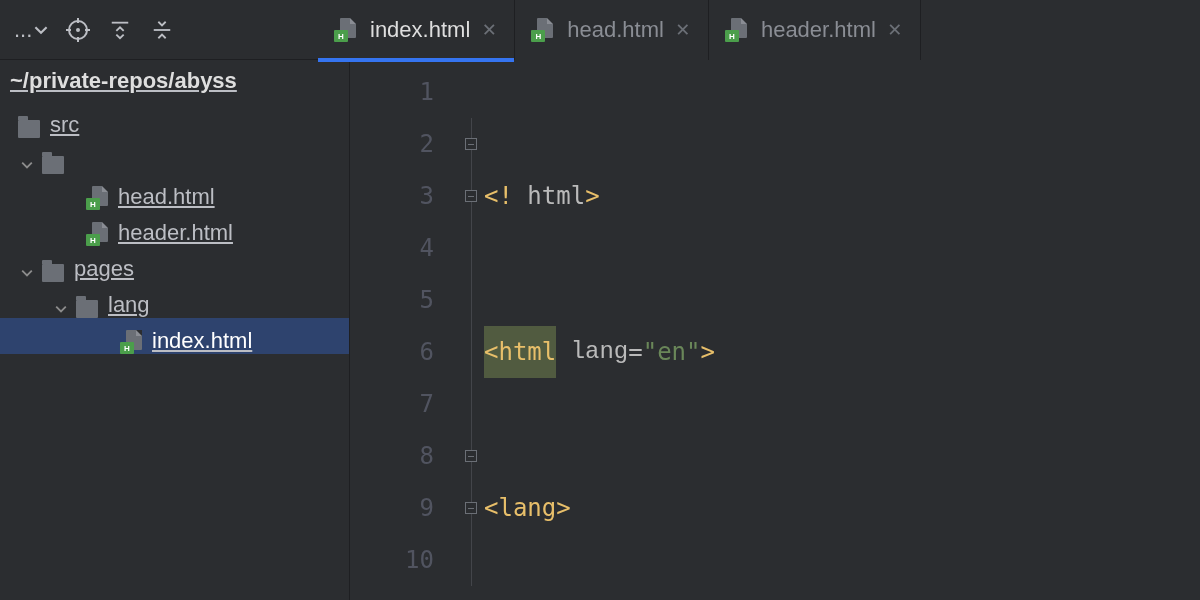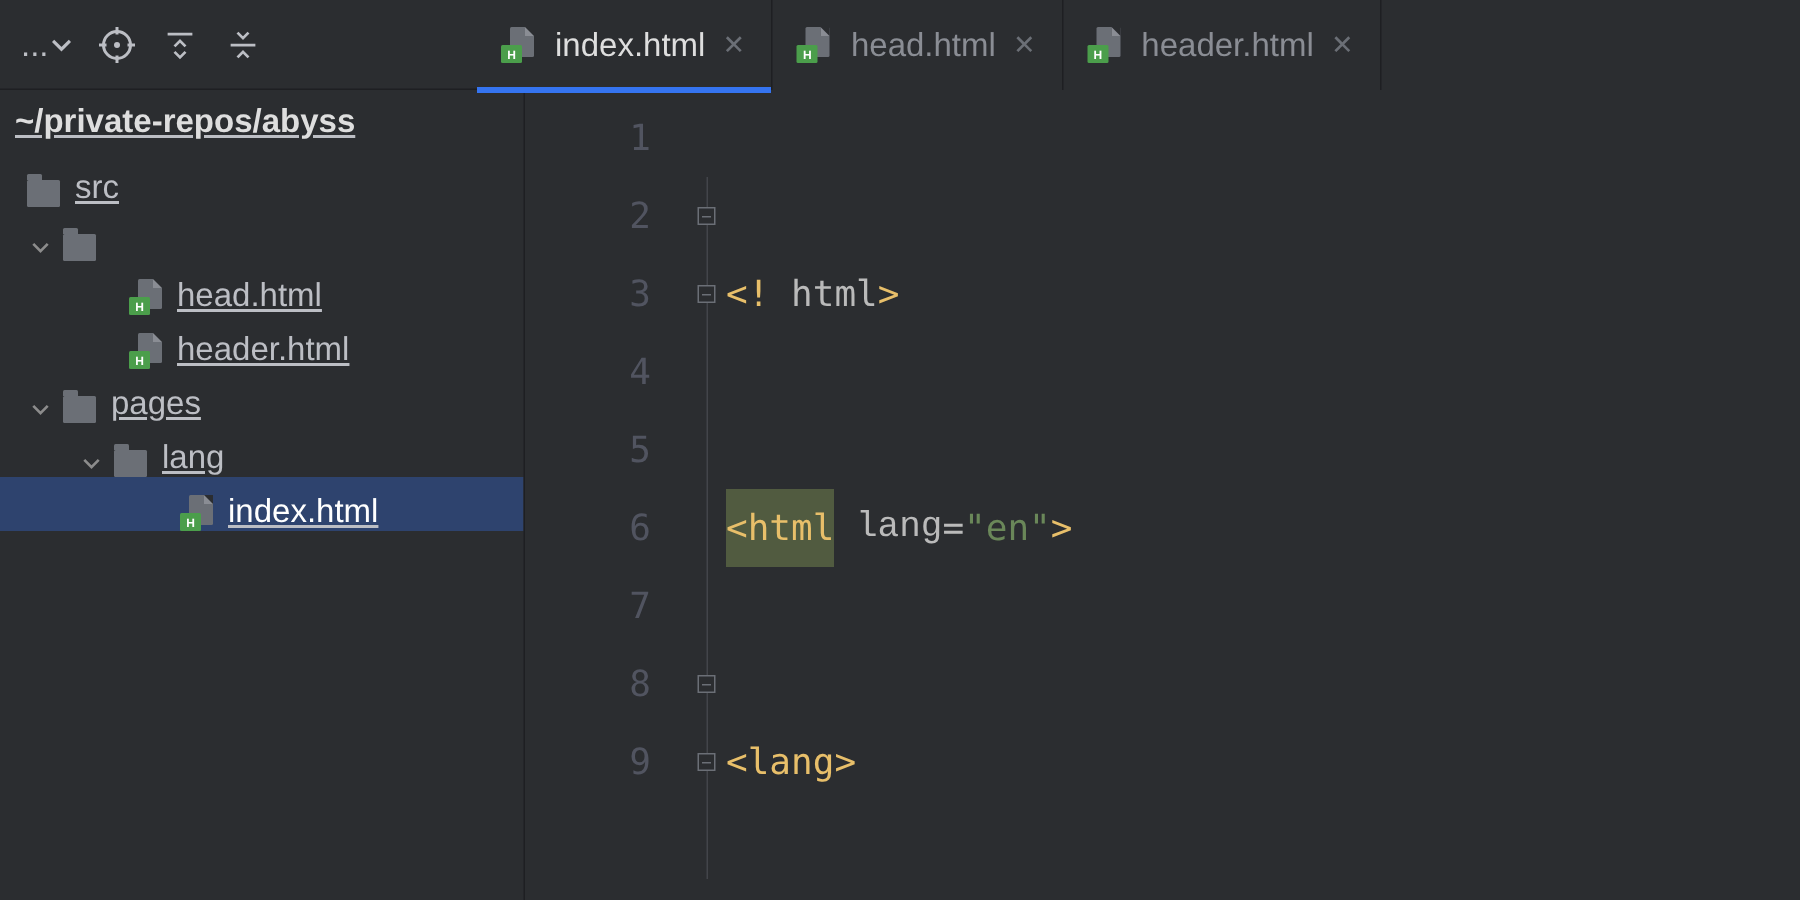--- a/index.html
+++ b/index.html
@@ -443,20 +443,21 @@
       <div class="gutter">
         <div class="gutter-line">1</div>
         <div class="gutter-line">2</div>
         <div class="gutter-line">3</div>
         <div class="gutter-line">4</div>
         <div class="gutter-line">5</div>
         <div class="gutter-line">6</div>
         <div class="gutter-line">7</div>
         <div class="gutter-line">8</div>
         <div class="gutter-line">9</div>
+        <div class="gutter-line">10</div>
       </div>
       <div class="fold-column">
         <div class="fold-cell"></div>
         <div class="fold-cell">
             <span class="fold-line"></span>
             <span class="fold-handle"></span>
           </div>
         <div class="fold-cell">
             <span class="fold-line"></span>
             <span class="fold-handle"></span>

